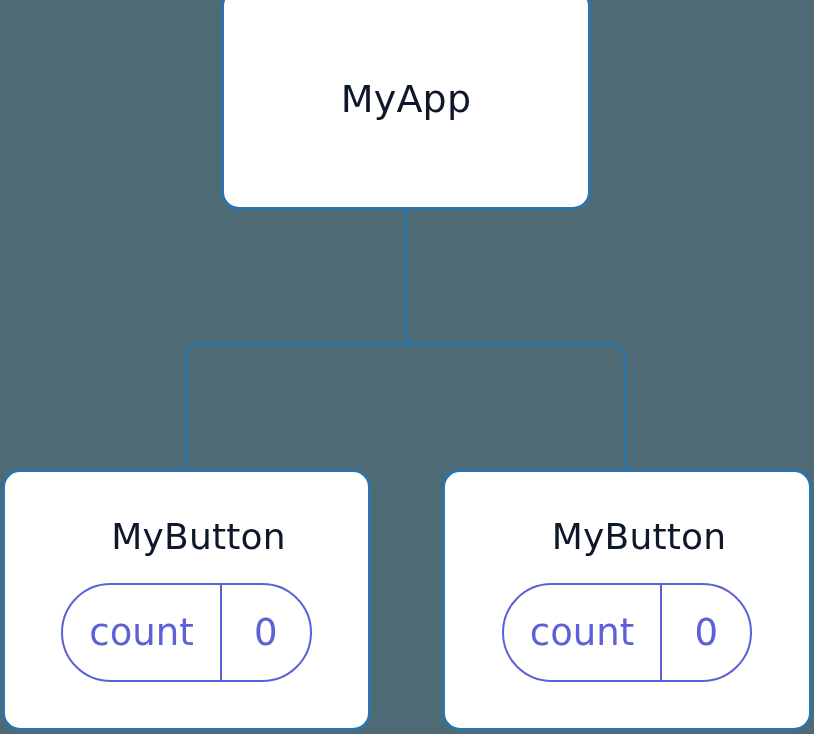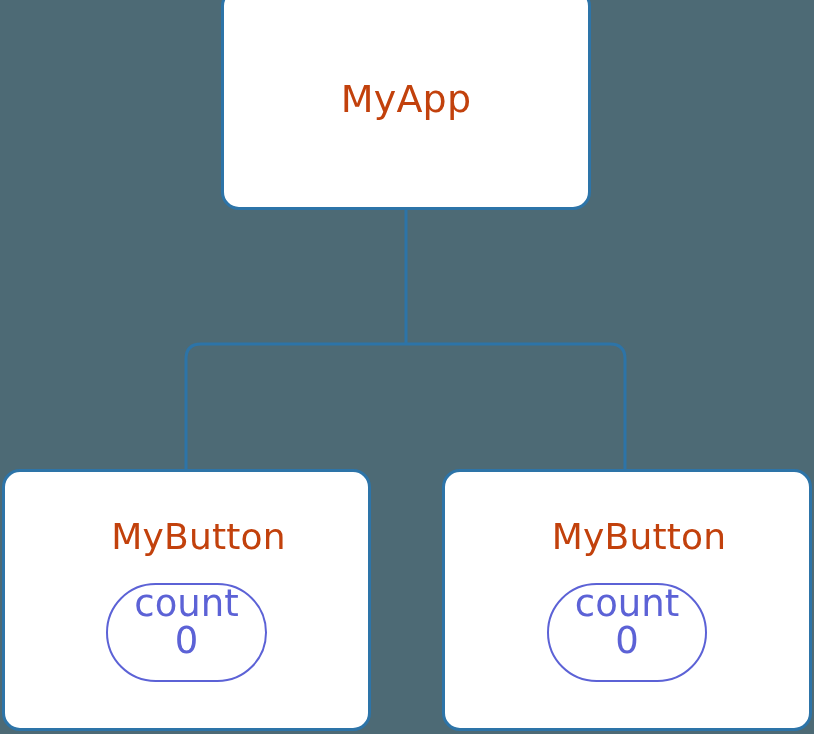--- a/index.html
+++ b/index.html
@@ -38,21 +38,21 @@
     border: 3px solid #2d74a8;
     border-radius: 18px;
     box-sizing: border-box;
     display: flex;
     flex-direction: column;
     align-items: center;
     justify-content: flex-start;
   }
 
   .node-label {
-    color: #c2410c;
+    color: #0f172a;
     font-size: 38px;
     line-height: 1;
     font-weight: 400;
     letter-spacing: 0.2px;
     white-space: nowrap;
   }
 
   .node-label.small {
     font-size: 36px;
     margin-left: 24px;
@@ -86,21 +86,21 @@
     margin-top: 47px;
   }
 
   .state-pill {
     margin-top: 28px;
     height: 99px;
     border: 2px solid #5c62d6;
     border-radius: 52px;
     box-sizing: border-box;
     display: flex;
-    flex-direction: column;
+    flex-direction: row;
     align-items: stretch;
     background: transparent;
     overflow: hidden;
   }
 
   .pill-key {
     display: flex;
     align-items: center;
     justify-content: center;
     color: #5c62d6;

